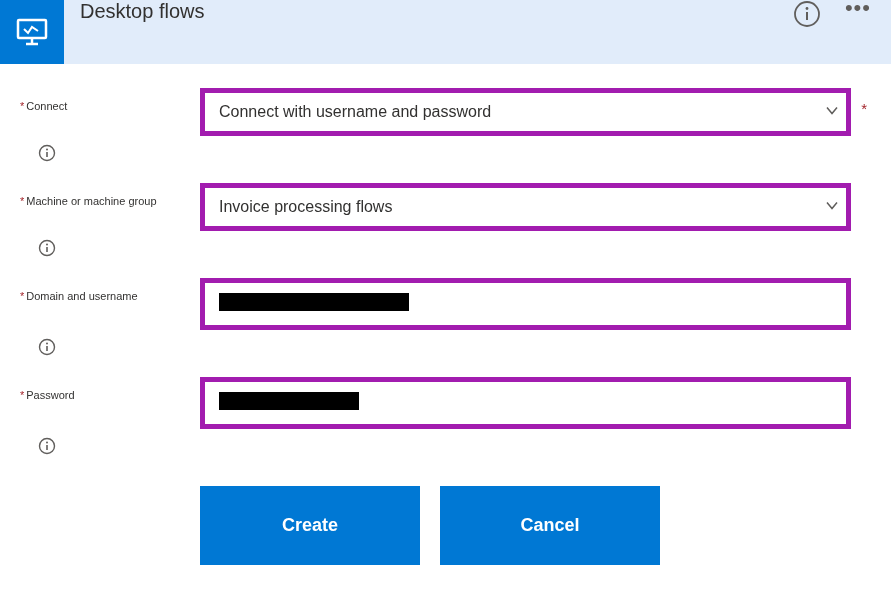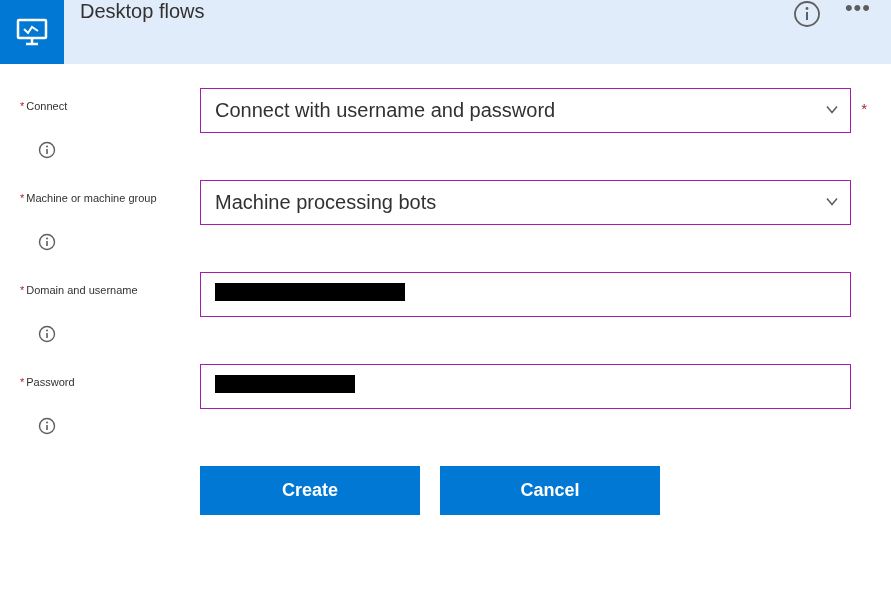--- a/index.html
+++ b/index.html
@@ -83,23 +83,23 @@
     right: 4px;
     top: 12px;
     font-size: 15px;
   }
   .control-col {
     flex: 1;
     padding-right: 20px;
   }
   .select-box, .text-input {
     width: 100%;
-    border: 1px solid #a21caf;
+    border: 5px solid #a21caf;
     background: #fff;
-    font-size: 20px;
+    font-size: 16px;
     font-family: inherit;
     padding: 10px 40px 10px 14px;
     color: #323130;
     position: relative;
     outline: none;
   }
   .select-wrap {
     position: relative;
   }
   .chevron {
@@ -134,21 +134,21 @@
     gap: 20px;
     margin-left: 180px;
     margin-top: 28px;
   }
   .btn {
     background: #0078d4;
     color: #fff;
     border: none;
     font-size: 18px;
     font-weight: 600;
-    padding: 14px 0;
+    padding: 29px 0;
     width: 220px;
     cursor: pointer;
     font-family: inherit;
   }
 </style>
 </head>
 <body>
 
 <div class="header">
   <div class="header-icon-box">
@@ -199,21 +199,21 @@
         </svg>
     </span>
   </div>
 
   <div class="row">
     <div class="label-col">
       <span class="req-star">*</span><span>Machine or machine group</span>
     </div>
     <div class="control-col">
       <div class="select-wrap">
-        <div class="select-box">Machine processing bots</div>
+        <div class="select-box">Invoice processing flows</div>
         <span class="chevron">
           <svg width="14" height="14" viewBox="0 0 14 14">
               <path d="M2 4 L7 10 L12 4" stroke="#605e5c" stroke-width="1.5" fill="none"></path>
             </svg>
         </span>
       </div>
     </div>
   </div>
   <div class="info-row">
     <span class="info-small">

